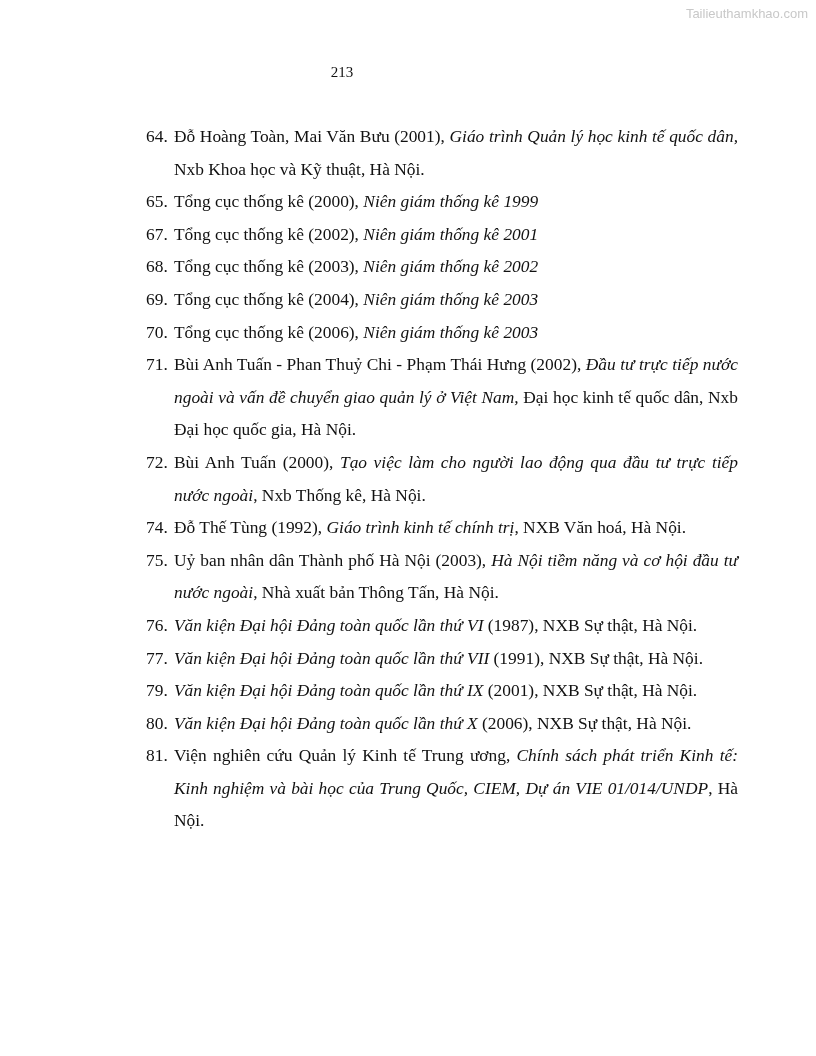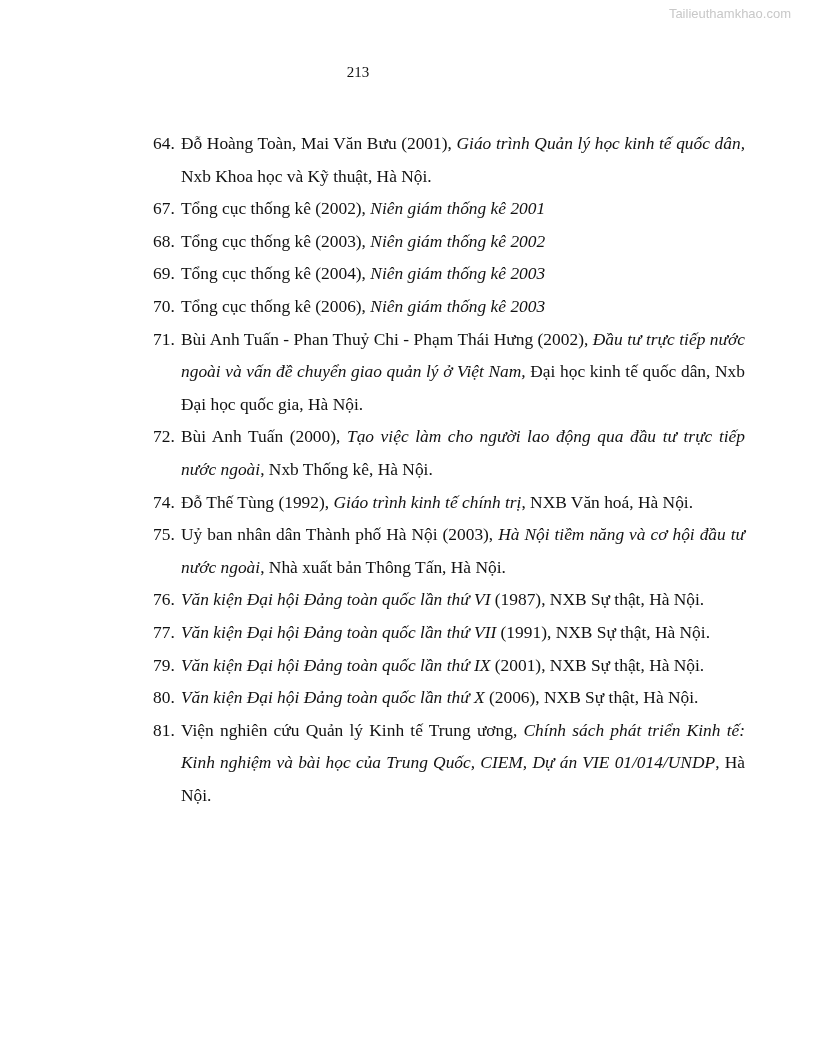--- a/index.html
+++ b/index.html
@@ -1,31 +1,32 @@
 <!DOCTYPE html>
 <html><head>
 <meta charset="utf-8">
 <style>
   html, body { margin: 0; padding: 0; background: #ffffff; }
   body { width: 816px; height: 1056px; position: relative; overflow: hidden; font-family: "Liberation Serif", serif; color: #111; }
-  .watermark { position: absolute; top: 6px; right: 25px; font-family: "Liberation Sans", sans-serif; font-size: 13px; color: #c8c8c8; }
-  .page-number { position: absolute; top: 64px; left: 16px; width: 684px; text-align: center; font-size: 15px; }
-  .refs { position: absolute; top: 110px; left: 136px; width: 592px; margin: 17px; padding: 0; list-style: none; }
+  .watermark { position: absolute; top: 6px; right: 8px; font-family: "Liberation Sans", sans-serif; font-size: 13px; color: #c8c8c8; }
+  .page-number { position: absolute; top: 64px; left: 0; width: 684px; text-align: center; font-size: 15px; }
+  .refs { position: absolute; top: 110px; left: 136px; width: 592px; margin: 10px; padding: 0; list-style: none; }
   .ref { position: relative; padding-left: 28px; font-size: 17.4px; line-height: 32.6px; text-align: justify; }
   .ref .num { position: absolute; left: 0; top: 0; }
   .ref i { }
 </style>
 </head>
 <body>
 
 <div class="watermark">Tailieuthamkhao.com</div>
 <div class="page-number">213</div>
 
 <ol class="refs" id="refs">
     <li class="ref"><span class="num">64.</span><span>Đỗ Hoàng Toàn, Mai Văn Bưu (2001), </span><i>Giáo trình Quản lý học kinh tế quốc dân,</i><span> Nxb Khoa học và Kỹ thuật, Hà Nội.</span></li>
+    <li class="ref"><span class="num">65.</span><span>Tổng cục thống kê (2000), </span><i>Niên giám thống kê 1999</i></li>
     <li class="ref"><span class="num">67.</span><span>Tổng cục thống kê (2002), </span><i>Niên giám thống kê 2001</i></li>
     <li class="ref"><span class="num">68.</span><span>Tổng cục thống kê (2003), </span><i>Niên giám thống kê 2002</i></li>
     <li class="ref"><span class="num">69.</span><span>Tổng cục thống kê (2004), </span><i>Niên giám thống kê 2003</i></li>
     <li class="ref"><span class="num">70.</span><span>Tổng cục thống kê (2006), </span><i>Niên giám thống kê 2003</i></li>
     <li class="ref"><span class="num">71.</span><span>Bùi Anh Tuấn - Phan Thuỷ Chi - Phạm Thái Hưng (2002), </span><i>Đầu tư trực tiếp nước ngoài và vấn đề chuyển giao quản lý ở Việt Nam,</i><span> Đại học kinh tế quốc dân, Nxb Đại học quốc gia, Hà Nội.</span></li>
     <li class="ref"><span class="num">72.</span><span>Bùi Anh Tuấn (2000), </span><i>Tạo việc làm cho người lao động qua đầu tư trực tiếp nước ngoài</i><span>, Nxb Thống kê, Hà Nội.</span></li>
     <li class="ref"><span class="num">74.</span><span>Đỗ Thế Tùng (1992), </span><i>Giáo trình kinh tế chính trị</i><span>, NXB Văn hoá, Hà Nội.</span></li>
     <li class="ref"><span class="num">75.</span><span>Uỷ ban nhân dân Thành phố Hà Nội (2003), </span><i>Hà Nội tiềm năng và cơ hội đầu tư nước ngoài</i><span>, Nhà xuất bản Thông Tấn, Hà Nội.</span></li>
     <li class="ref"><span class="num">76.</span><i>Văn kiện Đại hội Đảng toàn quốc lần thứ VI</i><span> (1987), NXB Sự thật, Hà Nội.</span></li>
     <li class="ref"><span class="num">77.</span><i>Văn kiện Đại hội Đảng toàn quốc lần thứ VII</i><span> (1991), NXB Sự thật, Hà Nội.</span></li>

